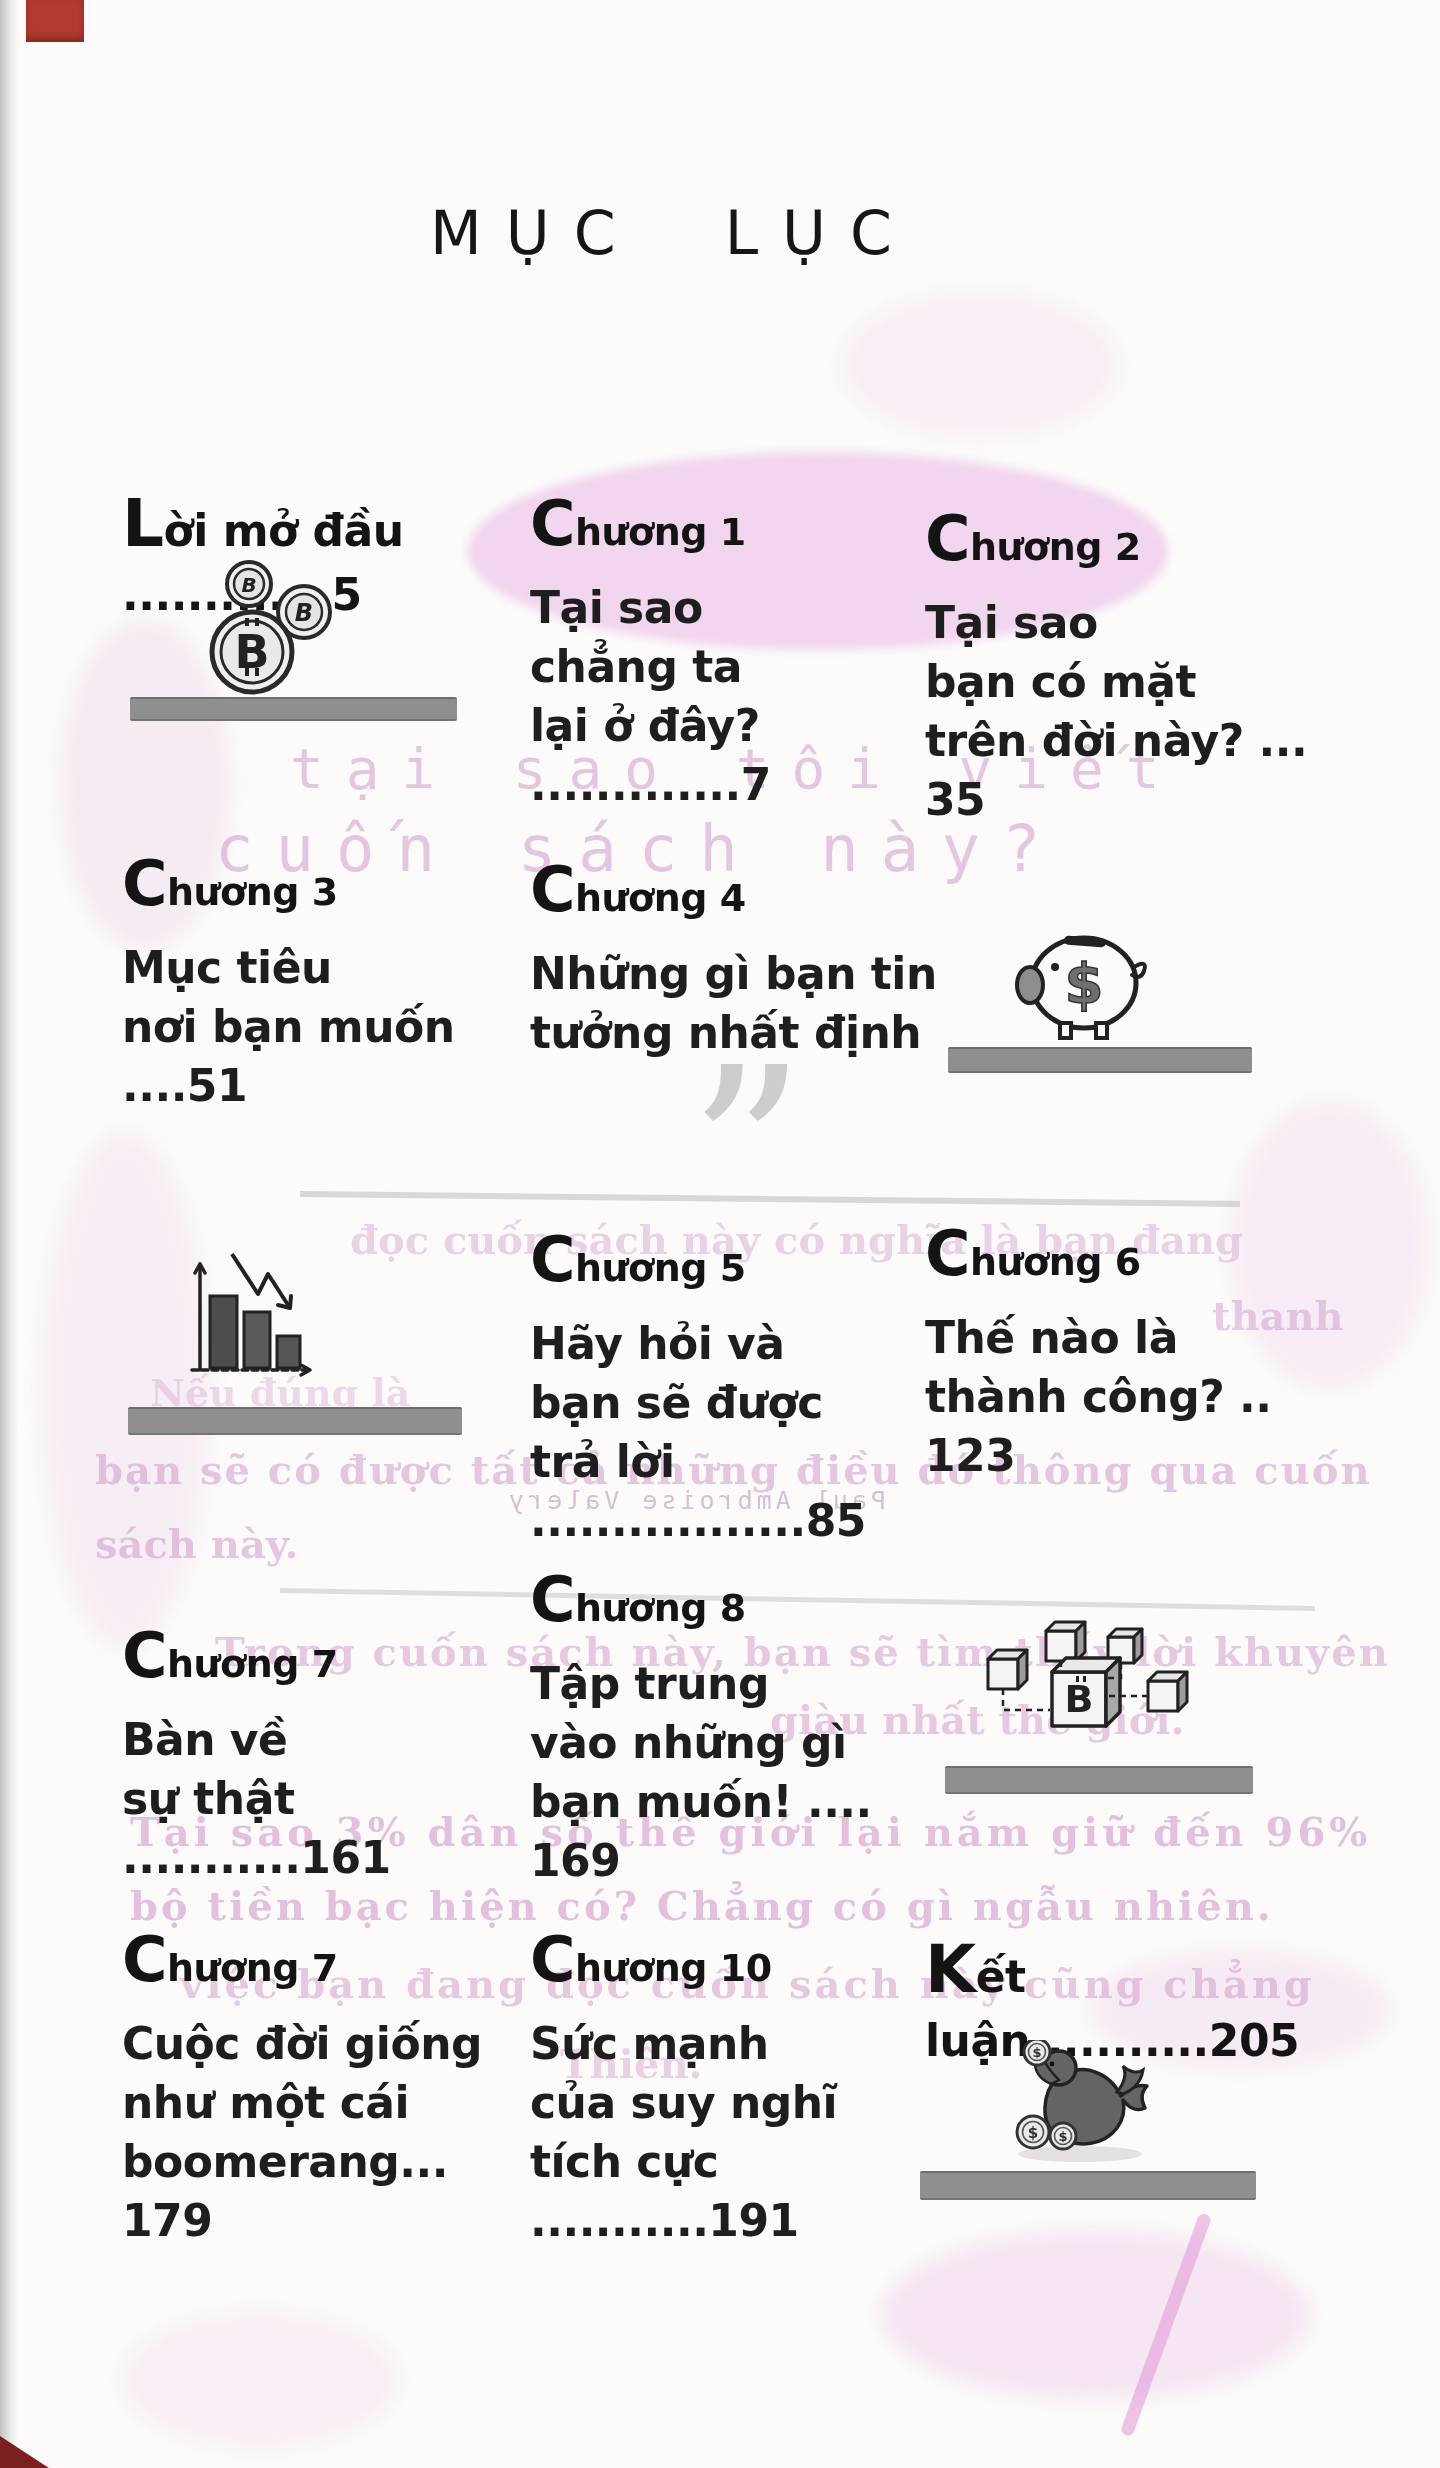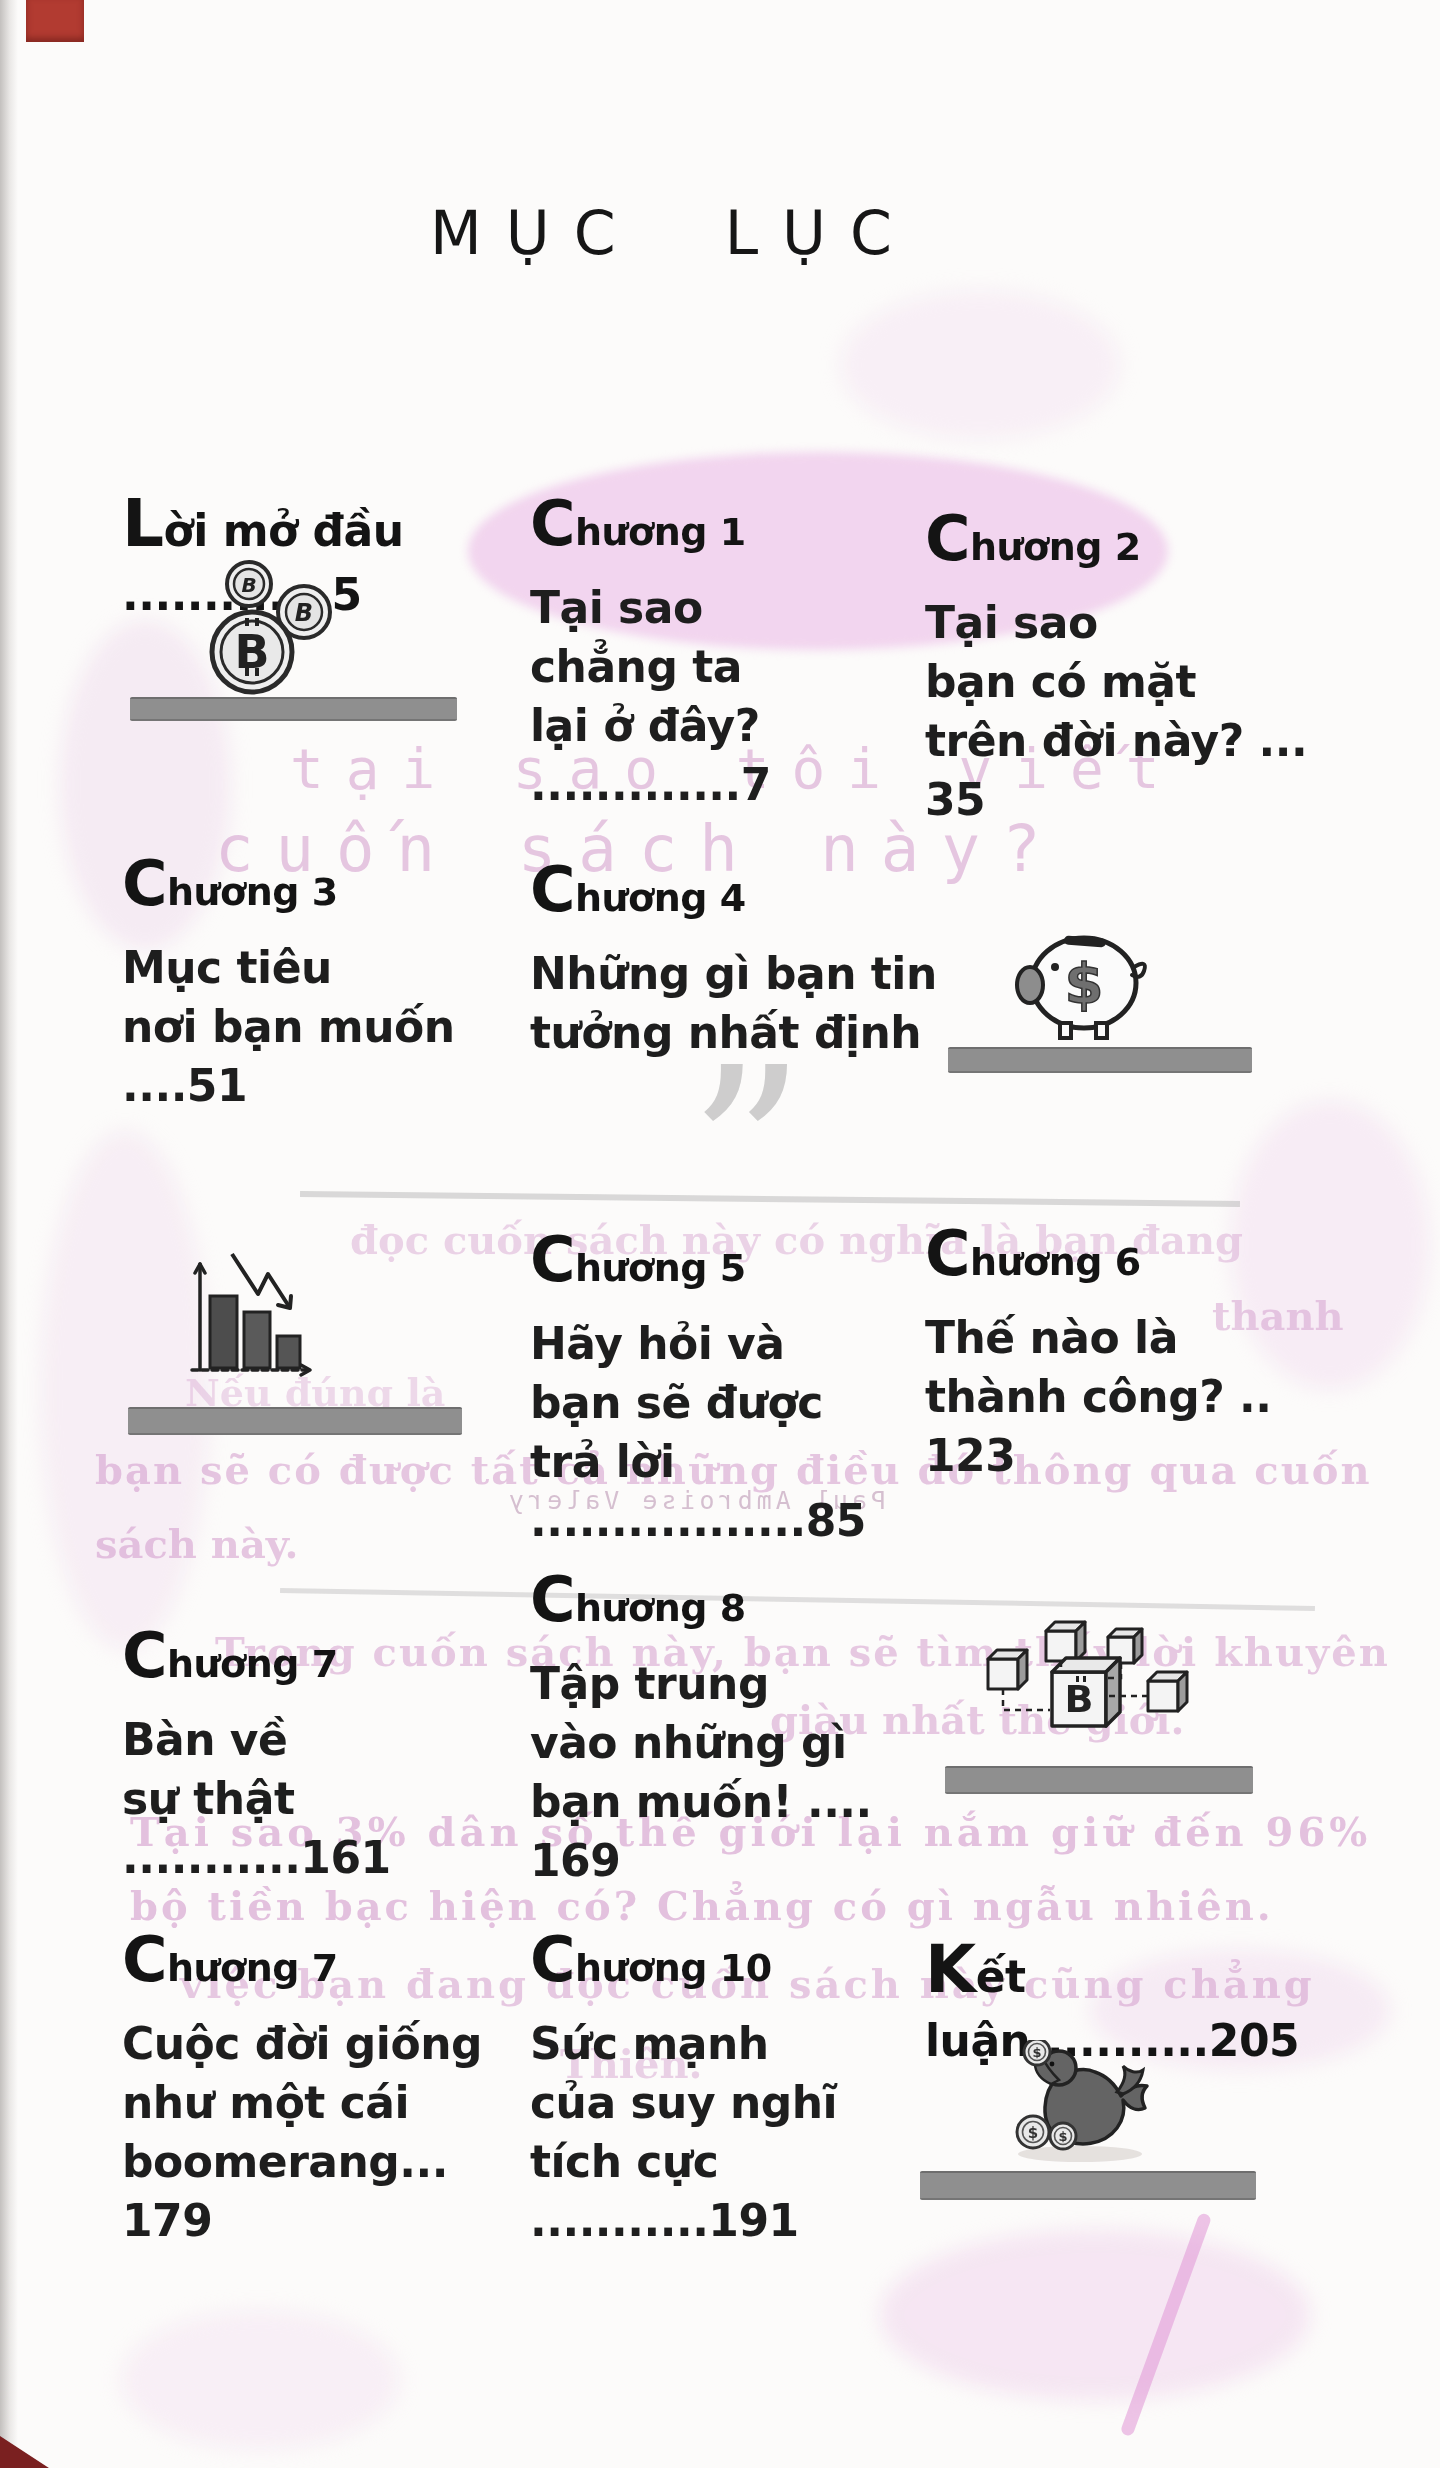--- a/index.html
+++ b/index.html
@@ -52,21 +52,21 @@
   .quote-glyph{position:absolute;left:688px;top:1038px;font-family:"DejaVu Serif", serif;
     font-size:230px;line-height:230px;color:#c6c6c6;opacity:.85;}
   
   .wm{position:absolute;color:#cf92c8;font-family:"DejaVu Serif", serif;font-weight:bold;white-space:nowrap;}
   .wm.mono{font-family:"DejaVu Sans Mono", monospace;font-weight:normal;}
   .wm.mirror{transform:scaleX(-1);}
   .w0{left:290px;top:736px;font-size:56px;letter-spacing:22px;opacity:.50;}
   .w1{left:215px;top:812px;font-size:64px;letter-spacing:22px;opacity:.50;}
   .w2{left:350px;top:1216px;font-size:40px;opacity:.38;}
   .w3{left:1212px;top:1292px;font-size:40px;opacity:.45;}
-  .w4{left:150px;top:1370px;font-size:38px;opacity:.32;margin-left:35px;}
+  .w4{left:150px;top:1370px;font-size:38px;opacity:.32;}
   .w5{left:95px;top:1446px;font-size:40px;letter-spacing:2px;opacity:.50;}
   .w6{left:95px;top:1520px;font-size:40px;opacity:.50;}
   .w7{left:505px;top:1486px;font-size:25px;letter-spacing:4px;opacity:.55;color:#b78fae;}
   .w8{left:215px;top:1628px;font-size:40px;letter-spacing:2px;opacity:.48;}
   .w9{left:770px;top:1696px;font-size:40px;opacity:.48;}
   .w10{left:130px;top:1808px;font-size:40px;letter-spacing:4px;opacity:.55;}
   .w11{left:130px;top:1882px;font-size:40px;letter-spacing:3px;opacity:.55;}
   .w12{left:180px;top:1960px;font-size:40px;letter-spacing:3px;opacity:.48;}
   .w13{left:560px;top:2040px;font-size:40px;opacity:.40;}
 </style>

